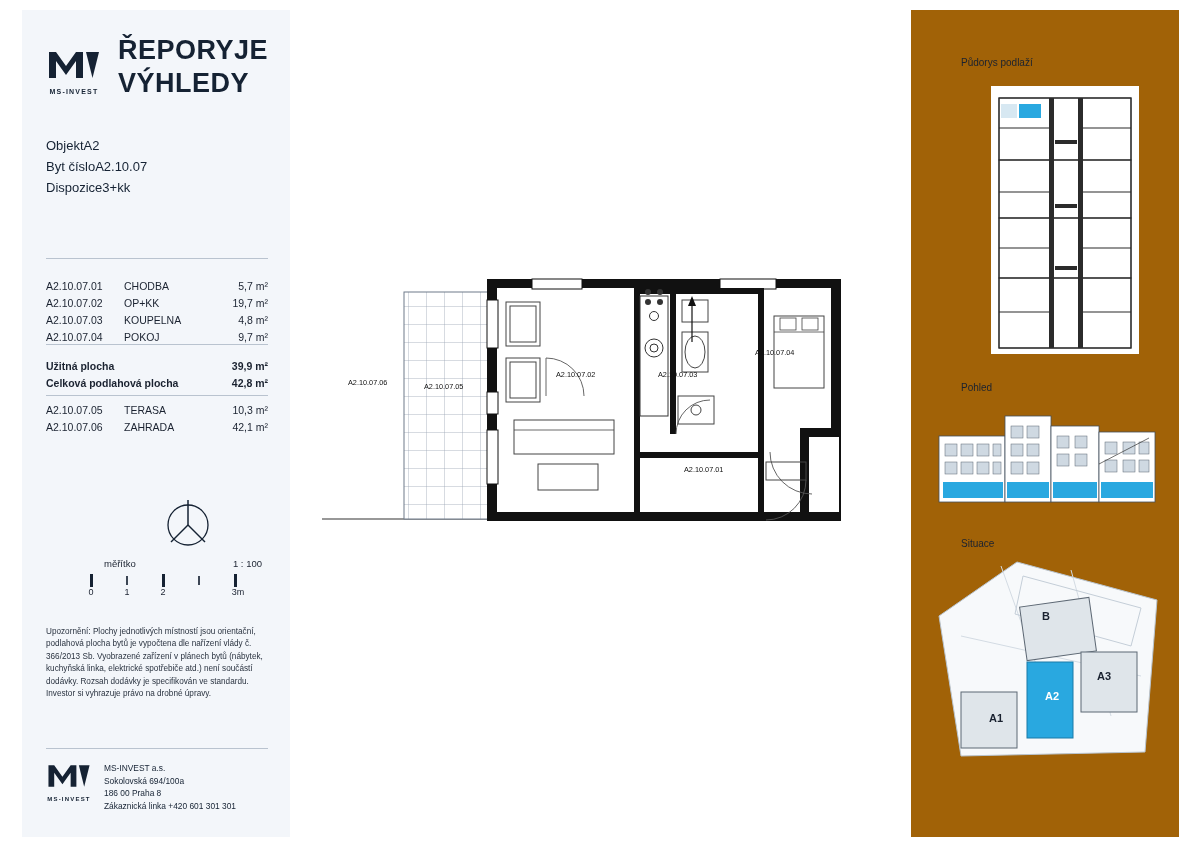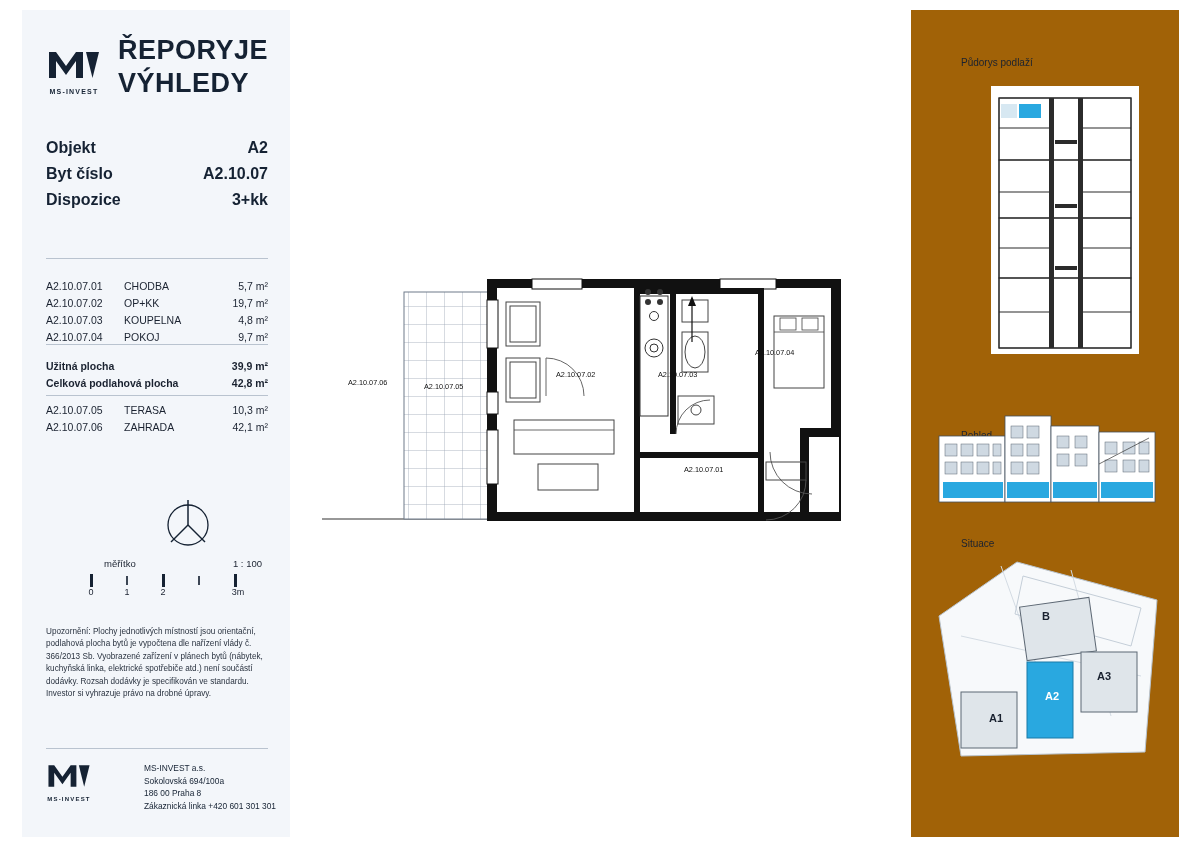--- a/index.html
+++ b/index.html
@@ -24,21 +24,21 @@
     font-size:7px;letter-spacing:1.2px;font-weight:bold;color:#152233;
     margin-top:2px;text-align:center;
   }
   .brand{
     position:absolute;left:96px;top:24px;
     font-size:27px;font-weight:bold;line-height:1.22;letter-spacing:.5px;color:#152233;
   }
   .brand div{white-space:nowrap;}
 
   .meta{position:absolute;left:24px;top:125px;width:222px;}
-  .meta-row{display:flex;justify-content:space-between;font-size:16px;font-weight:bold;line-height:1.62;}
+  .meta-row{display:flex;justify-content:flex-start;font-size:13px;font-weight:normal;line-height:1.62;}
   .meta-row .k{color:#152233;}
   .meta-row .v{color:#152233;}
 
   .rule{position:absolute;left:24px;width:222px;height:1px;background:#b9c3cf;}
 
   .rooms{position:absolute;left:24px;top:268px;width:222px;font-size:10.5px;}
   .room-row{display:flex;line-height:1.62;}
   .room-row .code{width:78px;color:#1a2230;}
   .room-row .nm{flex:1;color:#1a2230;}
   .room-row .ar{width:48px;text-align:right;color:#1a2230;}
@@ -58,21 +58,21 @@
   .scale-bar{position:relative;height:22px;margin-top:5px;}
   .tick{position:absolute;top:0;width:3px;height:13px;background:#152233;}
   .tick.small{height:9px;width:2px;top:2px;background:#3c4654;}
   .tick-lbl{position:absolute;top:13px;font-size:9px;transform:translateX(-50%);}
 
   .note{
     position:absolute;left:24px;top:616px;width:230px;
     font-size:8.2px;line-height:1.52;color:#2a3340;
   }
 
-  .footer{position:absolute;left:24px;top:752px;display:flex;align-items:flex-start;gap:40px;}
+  .footer{position:absolute;left:24px;top:752px;display:flex;align-items:flex-start;}
   .footer .logo-mark{width:46px;}
   .footer .logo-sub{font-size:6px;}
   .footer-txt{margin-left:12px;font-size:8.4px;line-height:1.5;color:#152233;}
 
   
   .plan{position:absolute;left:300px;top:0;width:600px;height:847px;}
   .plan svg{position:absolute;left:0;top:0;}
   .plan-lbl{position:absolute;font-size:7.3px;color:#111;white-space:nowrap;}
 
   
@@ -355,21 +355,21 @@
           <rect x="93" y="18" width="5" height="250"></rect>
           <rect x="70" y="60" width="22" height="4"></rect>
           <rect x="70" y="124" width="22" height="4"></rect>
           <rect x="70" y="186" width="22" height="4"></rect>
         </g>
         <rect x="34" y="24" width="22" height="14" fill="#29a8e0"></rect>
         <rect x="16" y="24" width="16" height="14" fill="#bcd9ea" opacity=".6"></rect>
       </svg>
     </div>
 
-    <div class="rp-title" style="left:50px;top:372px;margin-top:48px;">Pohled</div>
+    <div class="rp-title" style="left:50px;top:372px;">Pohled</div>
 
     <div class="thumb" style="left:24px;top:392px;">
       <svg width="226" height="112" viewBox="0 0 226 112">
         <g fill="#ffffff" stroke="#44505e" stroke-width="0.8">
           <rect x="4" y="34" width="66" height="66"></rect>
           <rect x="70" y="14" width="46" height="86"></rect>
           <rect x="116" y="24" width="48" height="76"></rect>
           <rect x="164" y="30" width="56" height="70"></rect>
         </g>
         <g fill="#cfd9e2" stroke="#5a6672" stroke-width="0.5">

